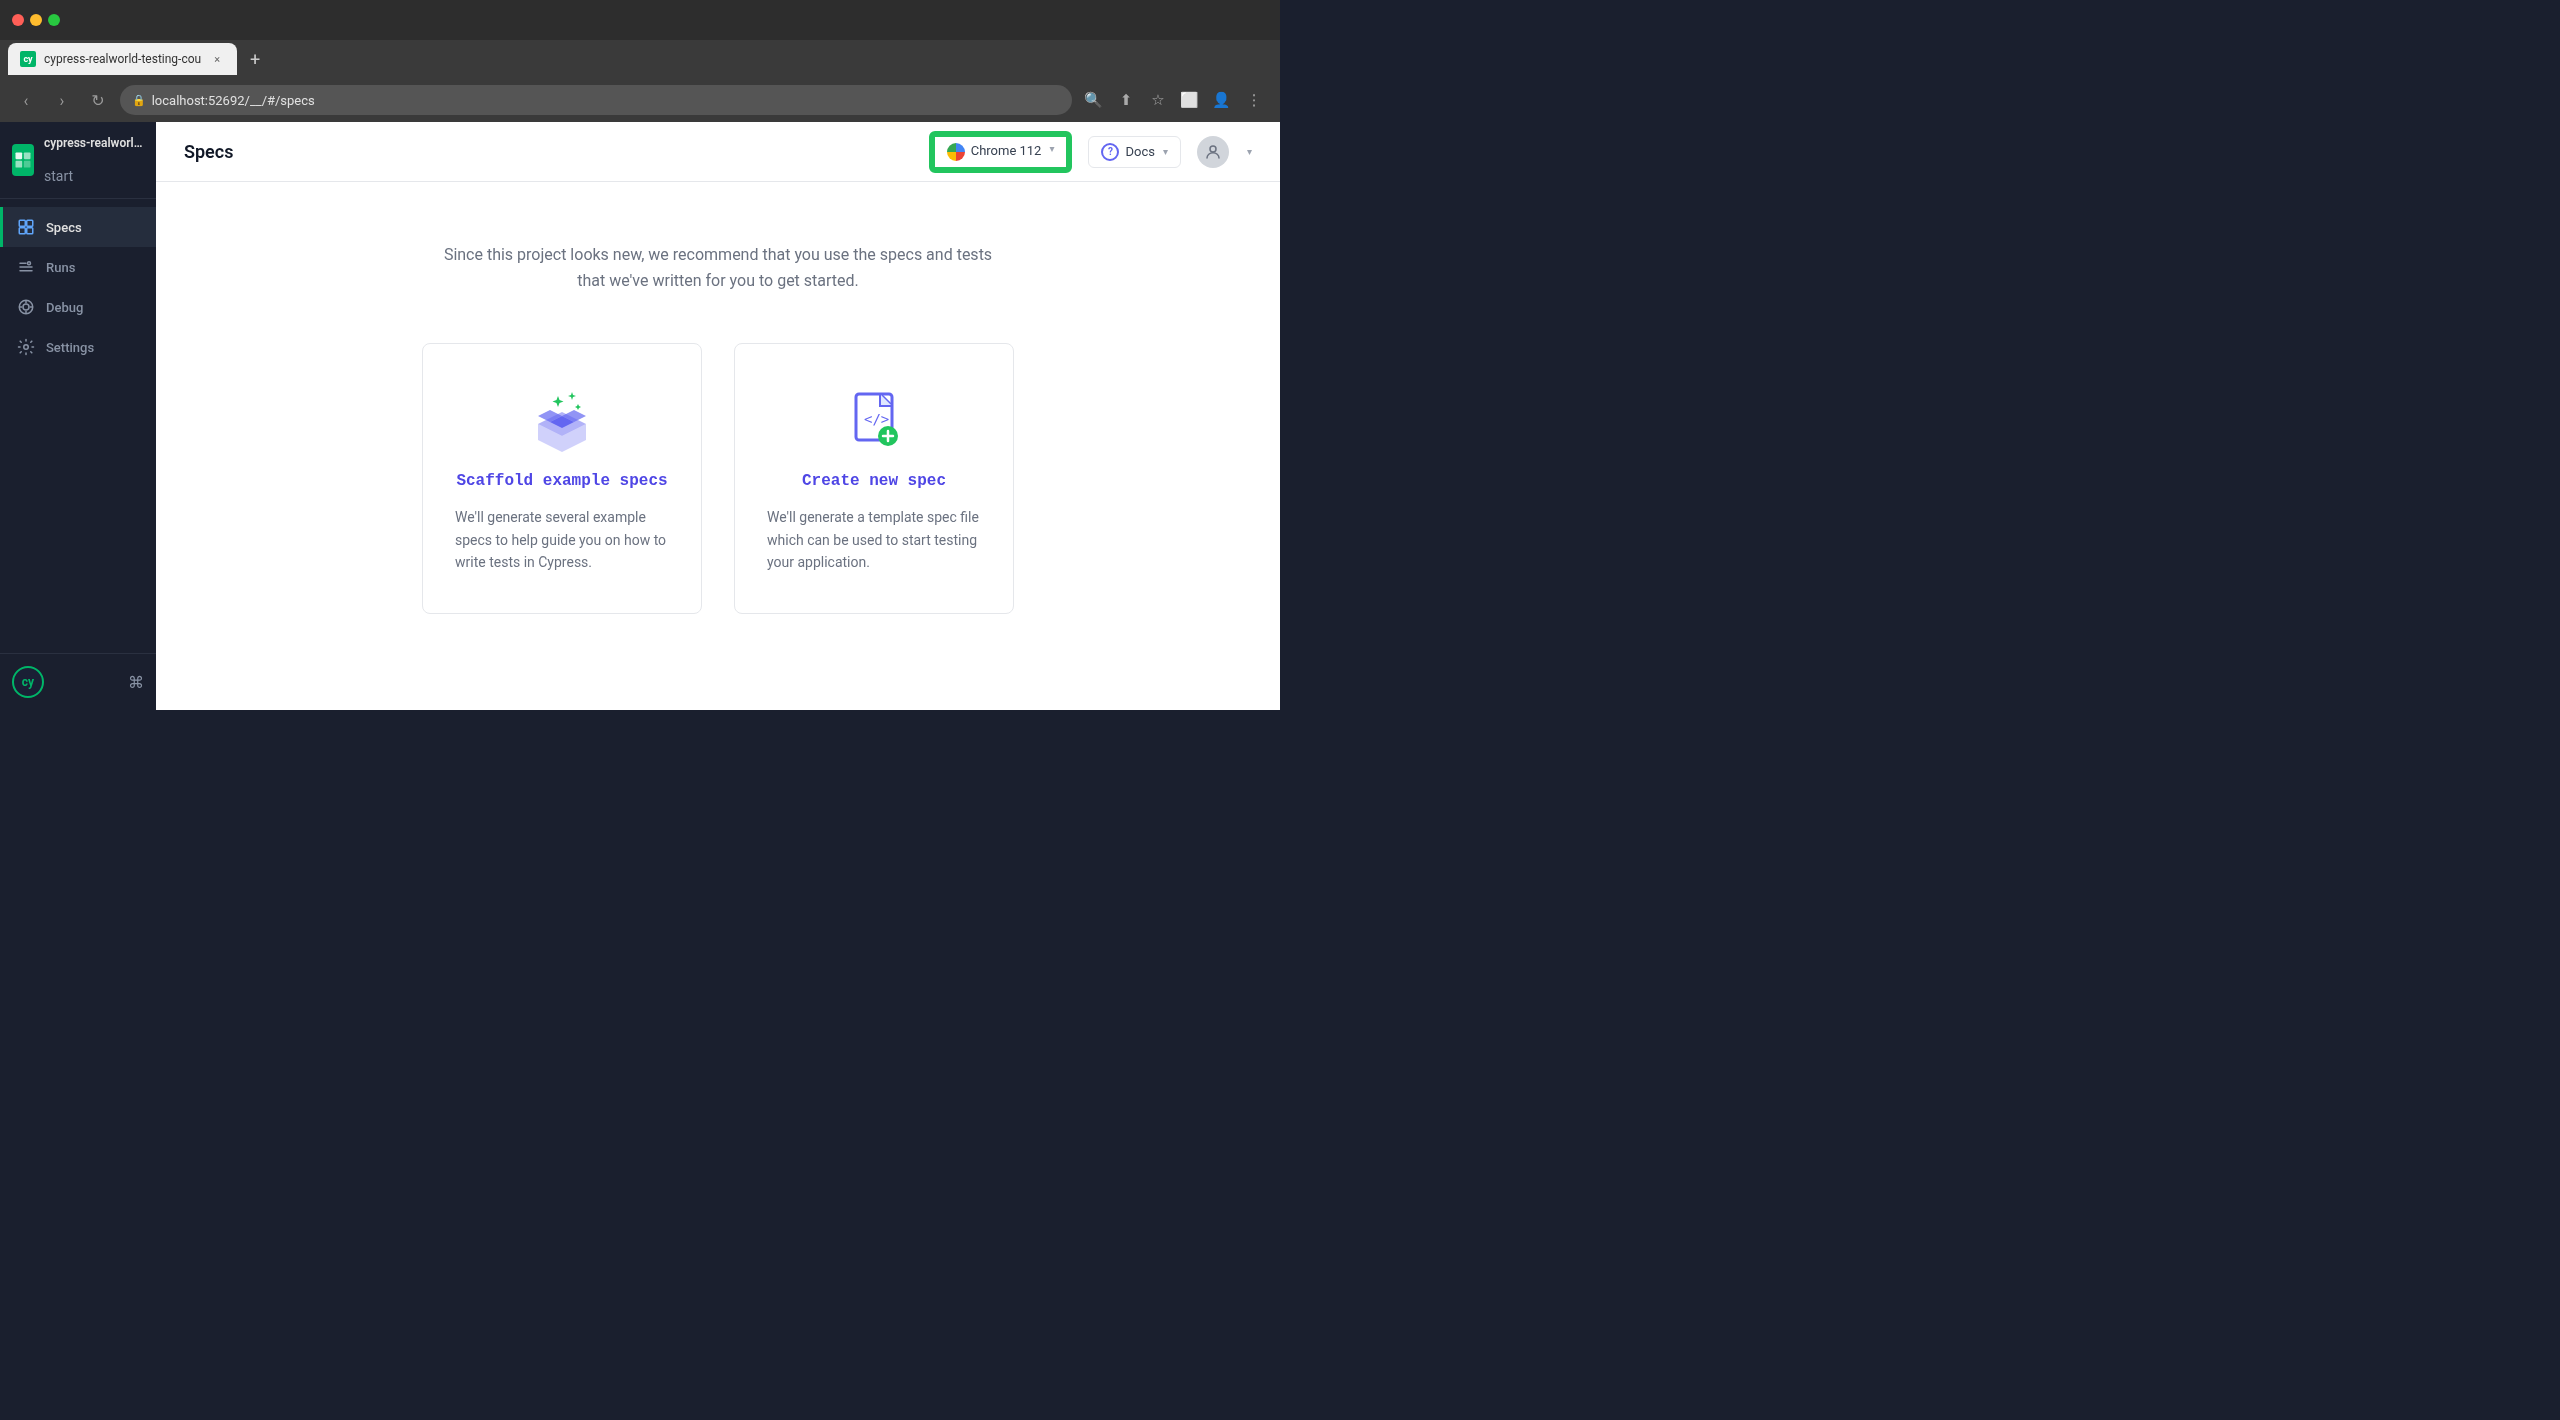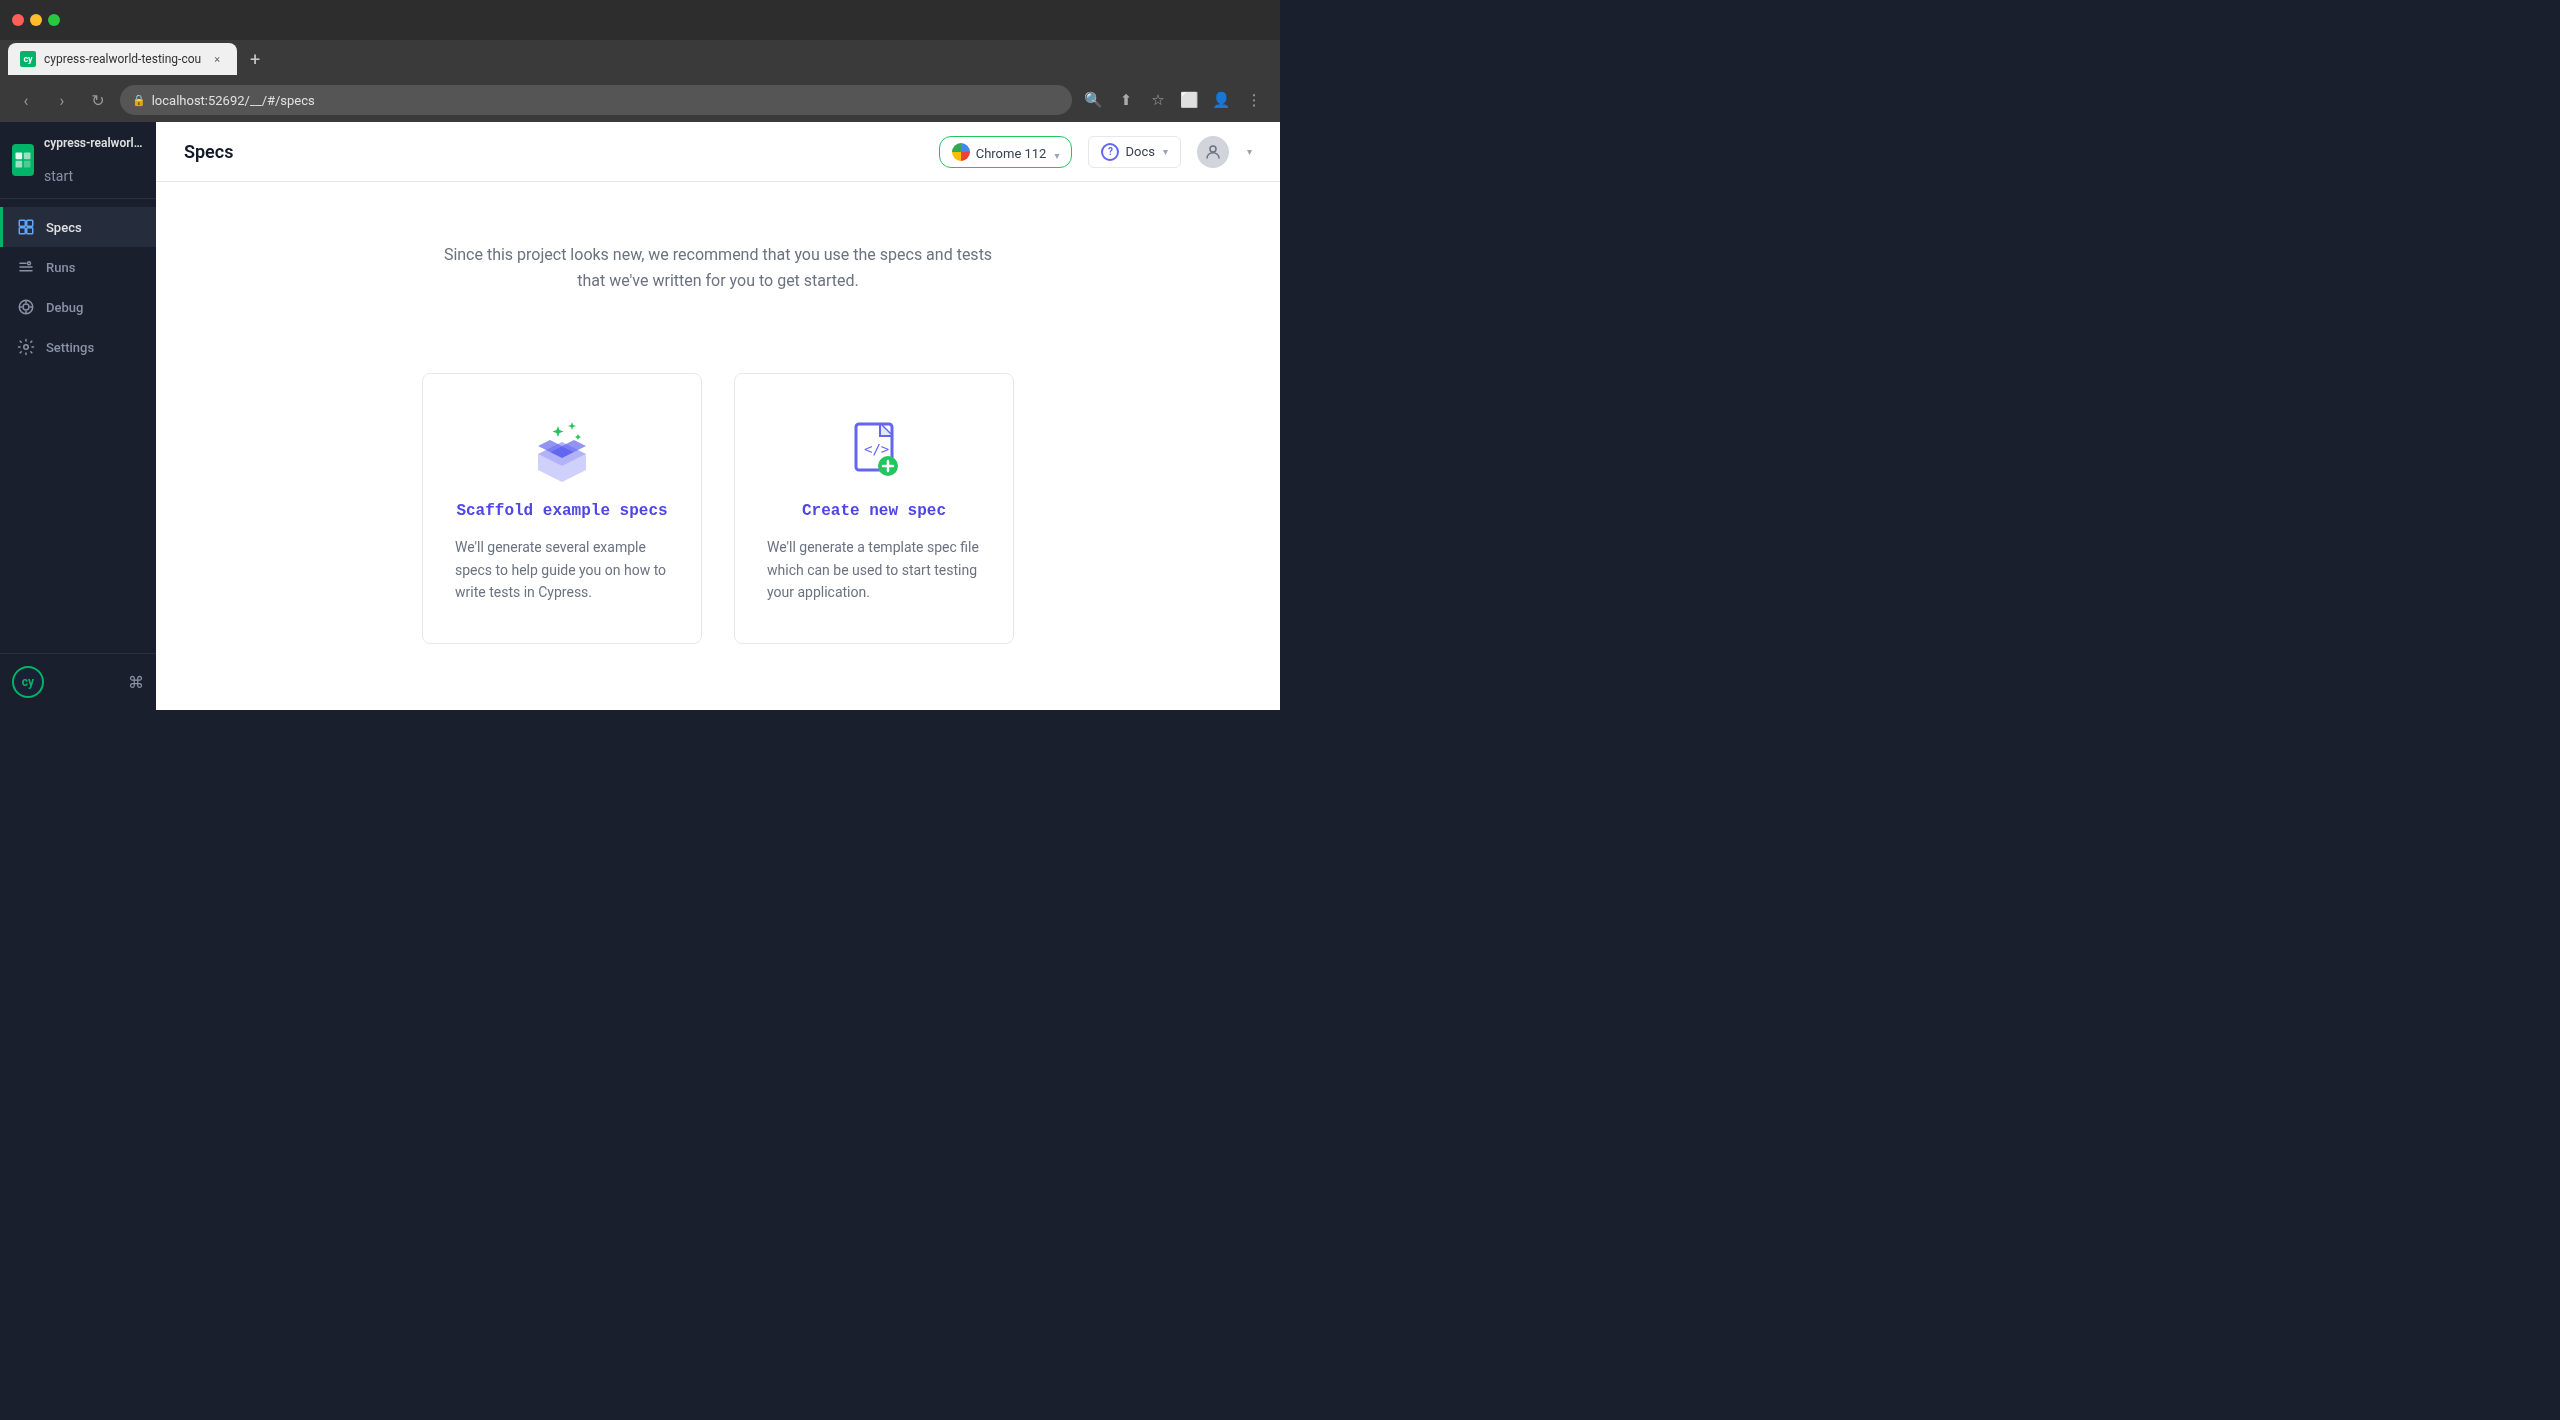--- a/index.html
+++ b/index.html
@@ -46,31 +46,31 @@
     .cy-logo { width: 32px; height: 32px; background: #1a2035; border-radius: 50%; border: 2px solid #00b568; display: flex; align-items: center; justify-content: center; color: #00b568; font-size: 12px; font-weight: bold; }
     .cmd-icon { color: #8892a4; font-size: 16px; cursor: pointer; }
 
     
     .main { flex: 1; background: #fff; display: flex; flex-direction: column; overflow: hidden; }
 
     
     .top-bar { height: 60px; border-bottom: 1px solid #e5e7eb; display: flex; align-items: center; padding: 0 28px; justify-content: space-between; }
     .top-bar-title { font-size: 18px; font-weight: 600; color: #111827; }
     .top-bar-actions { display: flex; align-items: center; gap: 16px; }
-    .browser-selector { display: flex; align-items: flex-end; gap: 6px; padding: 6px 12px; border: 1px solid #22c55e; border-radius: 12px; cursor: pointer; font-size: 13px; color: #374151; }
+    .browser-selector { display: flex; align-items: flex-start; gap: 6px; padding: 6px 12px; border: 6px solid #22c55e; border-radius: 6px; cursor: pointer; font-size: 13px; color: #374151; }
     .browser-selector .browser-circle { width: 18px; height: 18px; border-radius: 50%; background: conic-gradient(#4285f4 0deg 90deg, #ea4335 90deg 180deg, #fbbc04 180deg 270deg, #34a853 270deg 360deg); }
     .docs-btn { display: flex; align-items: center; gap: 6px; padding: 6px 12px; border: 1px solid #e5e7eb; border-radius: 6px; cursor: pointer; font-size: 13px; color: #374151; }
     .docs-icon { width: 18px; height: 18px; border: 2px solid #6366f1; border-radius: 50%; display: flex; align-items: center; justify-content: center; font-size: 10px; color: #6366f1; font-weight: bold; }
     .user-avatar { width: 32px; height: 32px; border-radius: 50%; background: #d1d5db; display: flex; align-items: center; justify-content: center; cursor: pointer; }
     .chevron-down { font-size: 10px; color: #9ca3af; margin-left: 2px; }
 
     
     .main-body { flex: 1; display: flex; flex-direction: column; align-items: center; padding: 60px 40px 40px; overflow-y: auto; }
     .hero-title { font-size: 40px; font-weight: 700; color: #111827; margin-bottom: 20px; text-align: center; }
-    .hero-subtitle { font-size: 16px; color: #6b7280; text-align: center; line-height: 1.6; max-width: 560px; margin-bottom: 80px; }
+    .hero-subtitle { font-size: 16px; color: #6b7280; text-align: center; line-height: 1.6; max-width: 560px; margin-bottom: 50px; }
 
     .cards-row { display: flex; gap: 32px; margin-bottom: 50px; }
     .card { border: 1px solid #e5e7eb; border-radius: 8px; padding: 40px 32px; width: 280px; display: flex; flex-direction: column; align-items: center; gap: 16px; cursor: pointer; transition: border-color 0.2s; }
     .card-icon { width: 72px; height: 72px; display: flex; align-items: center; justify-content: center; }
     .card-title { font-size: 16px; font-weight: 600; color: #4f46e5; text-align: center; font-family: Liberation Mono, monospace; }
     .card-desc { font-size: 14px; color: #6b7280; text-align: left; line-height: 1.6; }
 
     
     .nav-item.active { border-left: 3px solid #00b568; padding-left: 13px; }
 

